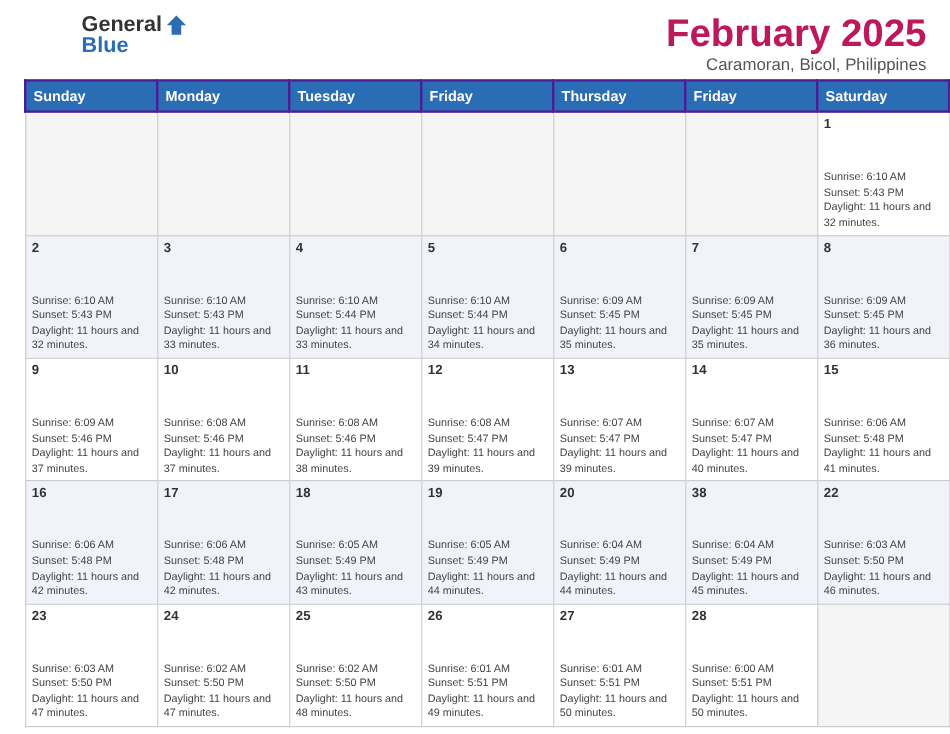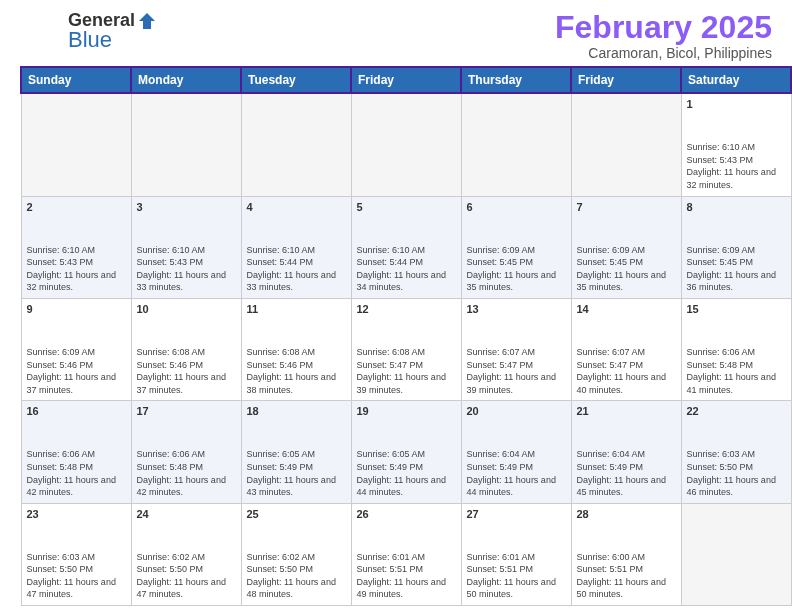--- a/index.html
+++ b/index.html
@@ -2,25 +2,25 @@
 <html><head>
   <meta charset="utf-8">
   <style>
     * { margin: 0; padding: 0; box-sizing: border-box; }
     body { font-family: Arial, sans-serif; background: #fff; width: 792px; height: 612px; overflow: hidden; }
     
     .header { padding: 10px 20px 5px 20px; display: flex; align-items: flex-start; justify-content: space-between; }
     .logo { display: flex; flex-direction: column; align-items: flex-start; margin-left: 48px; }
     .logo-text { display: flex; align-items: center; }
     .logo-general { font-size: 18px; font-weight: bold; color: #333; }
-    .logo-blue { font-size: 22px; font-weight: normal; color: #2a6db5; }
+    .logo-blue { font-size: 18px; font-weight: bold; color: #2a6db5; }
     .logo-icon { width: 20px; height: 20px; margin-left: 2px; }
     
     .title-section { text-align: right; }
-    .month-title { font-size: 32px; font-weight: bold; color: #8b5cf6; line-height: 1.1; margin-left: 18px; }
+    .month-title { font-size: 32px; font-weight: bold; color: #be185d; line-height: 1.1; margin-left: 18px; }
     .location { font-size: 14px; color: #555; }
     
     .calendar { width: 100%; border-collapse: collapse; margin: 0 10px; }
     .calendar-wrapper { padding: 0 10px 10px 10px; }
     
     .day-header { background: #2a6db5; color: white; text-align: left; padding: 5px 6px; font-size: 12px; font-weight: bold; border: 2px solid #4c1d95; }
     
     .day-cell { vertical-align: top; border: 1px solid #ccc; padding: 4px 5px; width: calc(100% / 7); height: 85px; background: #fff; }
     .day-cell.empty { background: #f5f5f5; }
     
@@ -150,21 +150,21 @@
           </td>
           <td class="day-cell">
             <div class="day-number">19</div>
             <div class="day-info">Sunrise: 6:05 AM<br>Sunset: 5:49 PM<br>Daylight: 11 hours and 44 minutes.</div>
           </td>
           <td class="day-cell">
             <div class="day-number">20</div>
             <div class="day-info">Sunrise: 6:04 AM<br>Sunset: 5:49 PM<br>Daylight: 11 hours and 44 minutes.</div>
           </td>
           <td class="day-cell">
-            <div class="day-number">21</div>
+            <div class="day-number">38</div>
             <div class="day-info">Sunrise: 6:04 AM<br>Sunset: 5:49 PM<br>Daylight: 11 hours and 45 minutes.</div>
           </td>
           <td class="day-cell">
             <div class="day-number">22</div>
             <div class="day-info">Sunrise: 6:03 AM<br>Sunset: 5:50 PM<br>Daylight: 11 hours and 46 minutes.</div>
           </td>
         </tr>
         <tr>
           <td class="day-cell">
             <div class="day-number">23</div>

